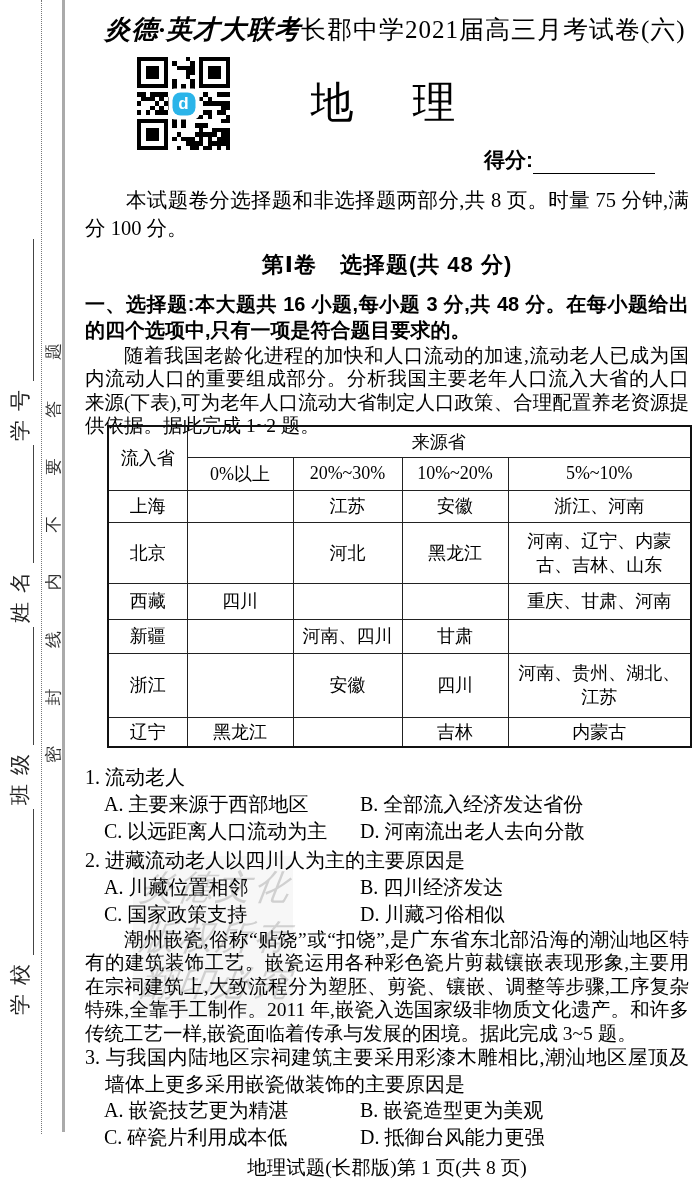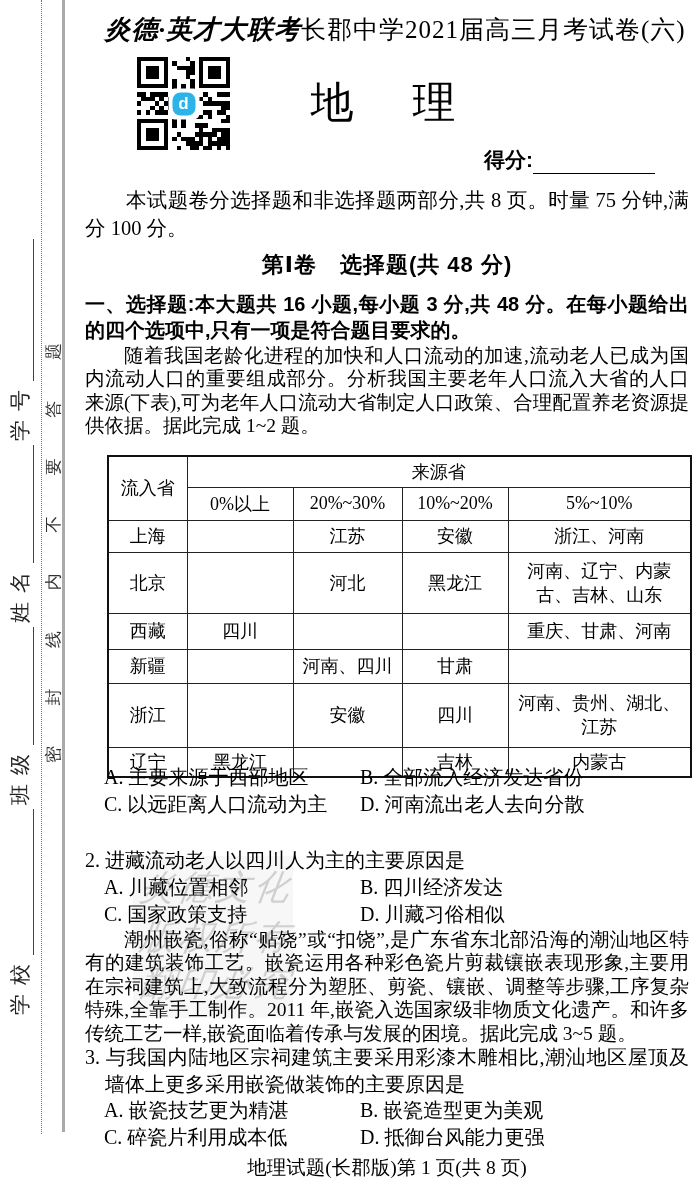--- a/index.html
+++ b/index.html
@@ -52,21 +52,21 @@
   .blk { position:absolute; left:85px; width:604px; }
   .intro { top:187px; font-size:20.5px; line-height:27.5px; text-indent:2em; text-align:justify; }
   .section-heading { top:250px; text-align:center; font-family:"Liberation Sans","DejaVu Sans",sans-serif;
     font-weight:bold; font-size:22px; letter-spacing:1px; }
   .directive { top:291px; font-family:"Liberation Sans","DejaVu Sans",sans-serif; font-weight:bold;
     font-size:20px; line-height:26px; text-align:justify; }
   .passage1 { top:344px; font-size:19.5px; line-height:23.4px; text-indent:2em; text-align:justify; }
   .passage2 { top:928px; font-size:19.5px; line-height:23.4px; text-indent:2em; text-align:justify; }
 
   
-  .tbl-wrap { position:absolute; left:107px; top:455px; }
+  .tbl-wrap { position:absolute; left:107px; top:425px; }
   table.data { border-collapse:collapse; table-layout:fixed; width:583px; font-size:18px; }
   table.data th, table.data td { border:1.4px solid #222; text-align:center; vertical-align:middle;
     font-weight:normal; padding:1px 4px; }
   table.data { border:2.2px solid #111; }
   td.wide { text-align:left; padding-left:9px; line-height:24px; }
   tr.h1 { height:31px; } tr.h2 { height:33px; }
   tr.r0 { height:32px;margin-top:26px; } tr.r1 { height:61px; } tr.r2 { height:36px; }
   tr.r3 { height:34px; } tr.r4 { height:64px; } tr.r5 { height:30px; }
 
   
@@ -343,20 +343,21 @@
           <td>黑龙江</td>
           <td></td>
           <td>吉林</td>
           <td class="wide">内蒙古</td>
         </tr>
       </tbody>
     </table>
   </div>
 
   <div class="question q1">
+    <div class="q-stem">1. 流动老人</div>
     <div class="q-options">
       <span>A. 主要来源于西部地区</span>
       <span>B. 全部流入经济发达省份</span>
       <span>C. 以远距离人口流动为主</span>
       <span>D. 河南流出老人去向分散</span>
     </div>
   </div>
 
   <div class="question q2">
     <div class="q-stem">2. 进藏流动老人以四川人为主的主要原因是</div>

